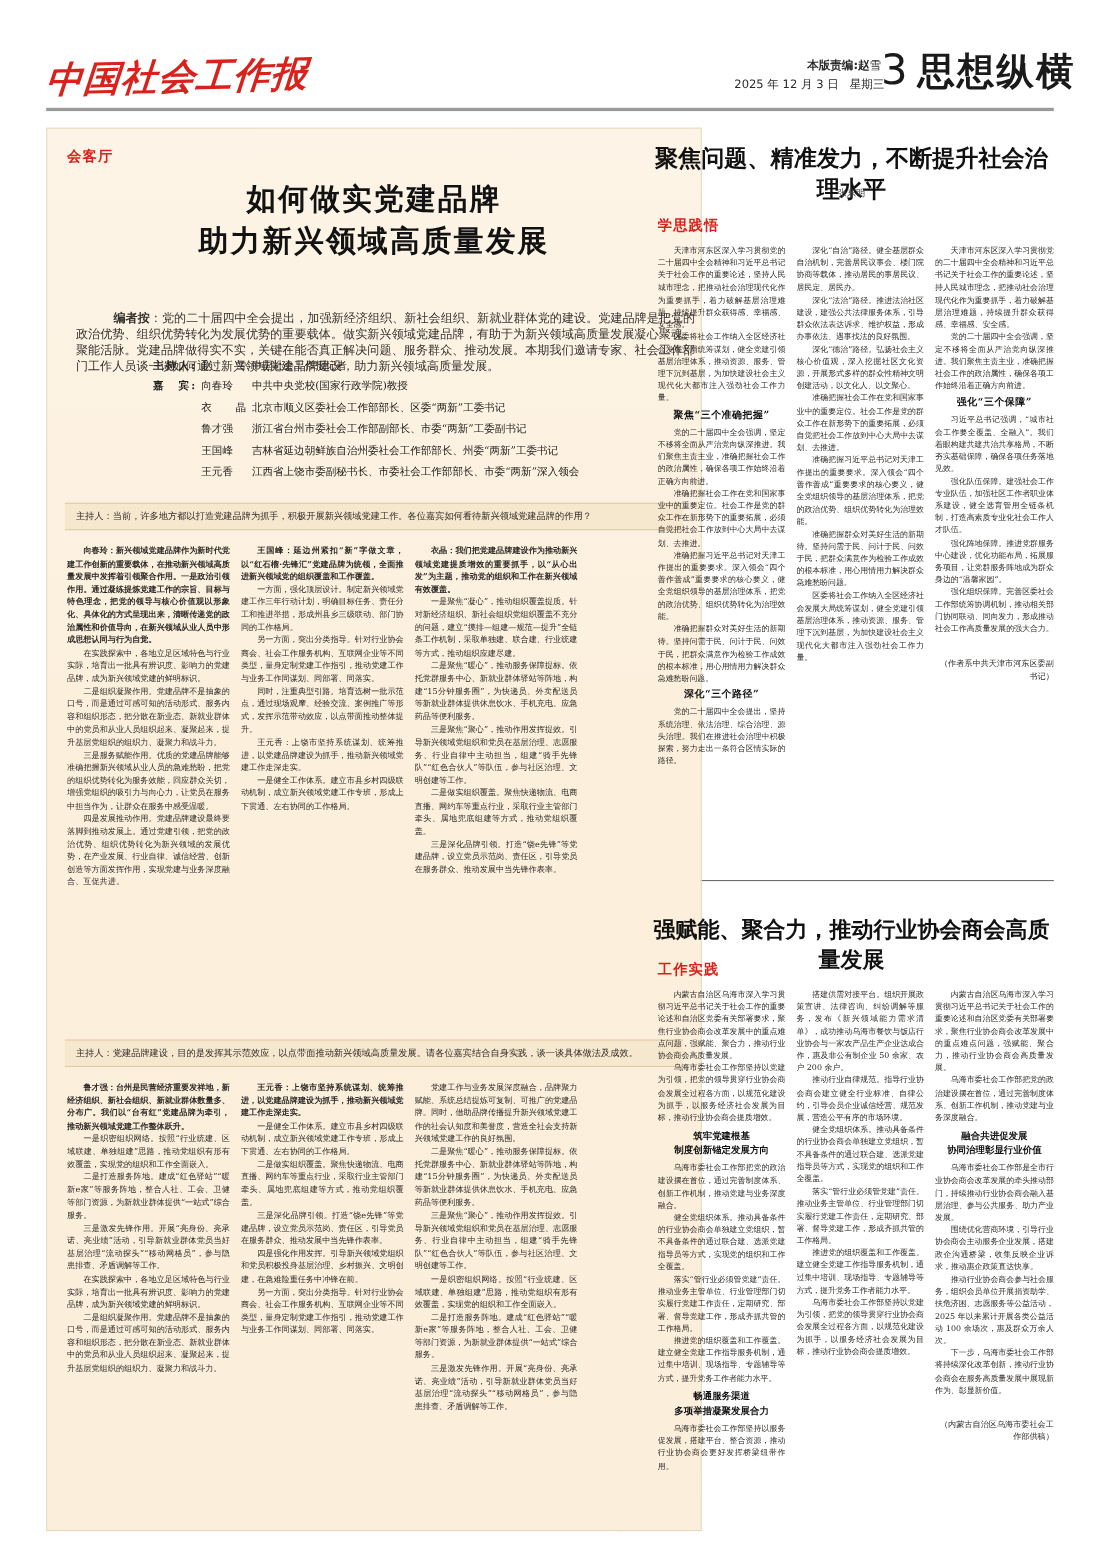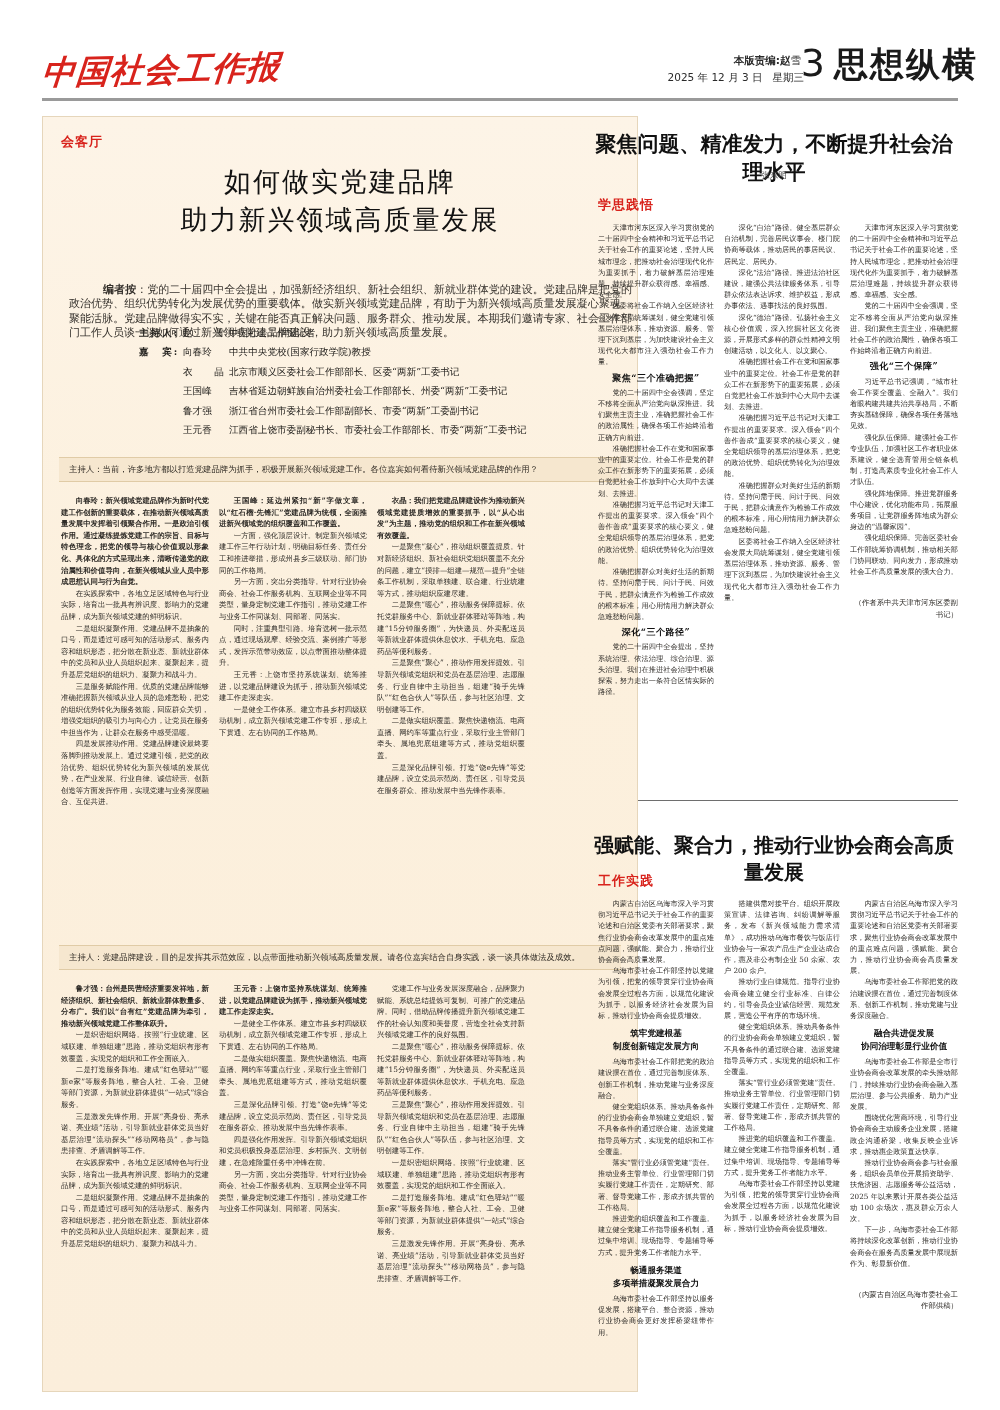--- a/index.html
+++ b/index.html
@@ -115,21 +115,21 @@
     color: #d8231c;
     letter-spacing: 1px;
   }
   .feature-title {
     position: absolute;
     left: 0; right: 0;
     top: 46px;
     text-align: center;
     font-family: "DejaVu Serif", "Liberation Serif", serif;
     font-size: 27px;
-    font-weight: normal;
+    font-weight: bold;
     color: #121212;
     line-height: 38px;
     letter-spacing: 2px;
   }
   .editor-note {
     position: absolute;
     left: 26px;
     right: 5px;
     top: 138px;
     font-family: "DejaVu Serif", "Liberation Serif", serif;
@@ -303,32 +303,32 @@
         <span class="roster-name">向春玲</span>
         <span class="roster-aff">中共中央党校(国家行政学院)教授</span>
       </div>
       <div class="roster-row">
         <span class="roster-lbl"></span>
         <span class="roster-name spaced">衣　晶</span>
         <span class="roster-aff">北京市顺义区委社会工作部部长、区委“两新”工委书记</span>
       </div>
       <div class="roster-row">
         <span class="roster-lbl"></span>
+        <span class="roster-name">鲁才强</span>
+        <span class="roster-aff">浙江省台州市委社会工作部副部长、市委“两新”工委副书记</span>
+      </div>
+      <div class="roster-row">
+        <span class="roster-lbl"></span>
         <span class="roster-name">王国峰</span>
         <span class="roster-aff">吉林省延边朝鲜族自治州委社会工作部部长、州委“两新”工委书记</span>
       </div>
       <div class="roster-row">
         <span class="roster-lbl"></span>
-        <span class="roster-name">鲁才强</span>
-        <span class="roster-aff">浙江省台州市委社会工作部副部长、市委“两新”工委副书记</span>
-      </div>
-      <div class="roster-row">
-        <span class="roster-lbl"></span>
         <span class="roster-name">王元香</span>
-        <span class="roster-aff">江西省上饶市委副秘书长、市委社会工作部部长、市委“两新”工委书记</span>
+        <span class="roster-aff">江西省上饶市委副秘书长、市委社会工作部部长、市委“两新”深入领会</span>
       </div>
     </div>
 
     <div class="q-box" style="top:340px;">
       <b>主持人：</b><span>当前，许多地方都以打造党建品牌为抓手，积极开展新兴领域党建工作。各位嘉宾如何看待新兴领域党建品牌的作用？</span>
     </div>
 
     <div class="col tiny" style="left:18px; top:378px; width:148px; height:440px;">
       <p><span class="speaker">向春玲：新兴领域党建品牌作为新时代党建工作创新的重要载体，在推动新兴领域高质量发展中发挥着引领聚合作用。一是政治引领作用。通过凝练提炼党建工作的宗旨、目标与特色理念，把党的领导与核心价值观以形象化、具体化的方式呈现出来，清晰传递党的政治属性和价值导向，在新兴领域从业人员中形成思想认同与行为自觉。</span></p>
       <p>在实践探索中，各地立足区域特色与行业实际，培育出一批具有辨识度、影响力的党建品牌，成为新兴领域党建的鲜明标识。</p>

